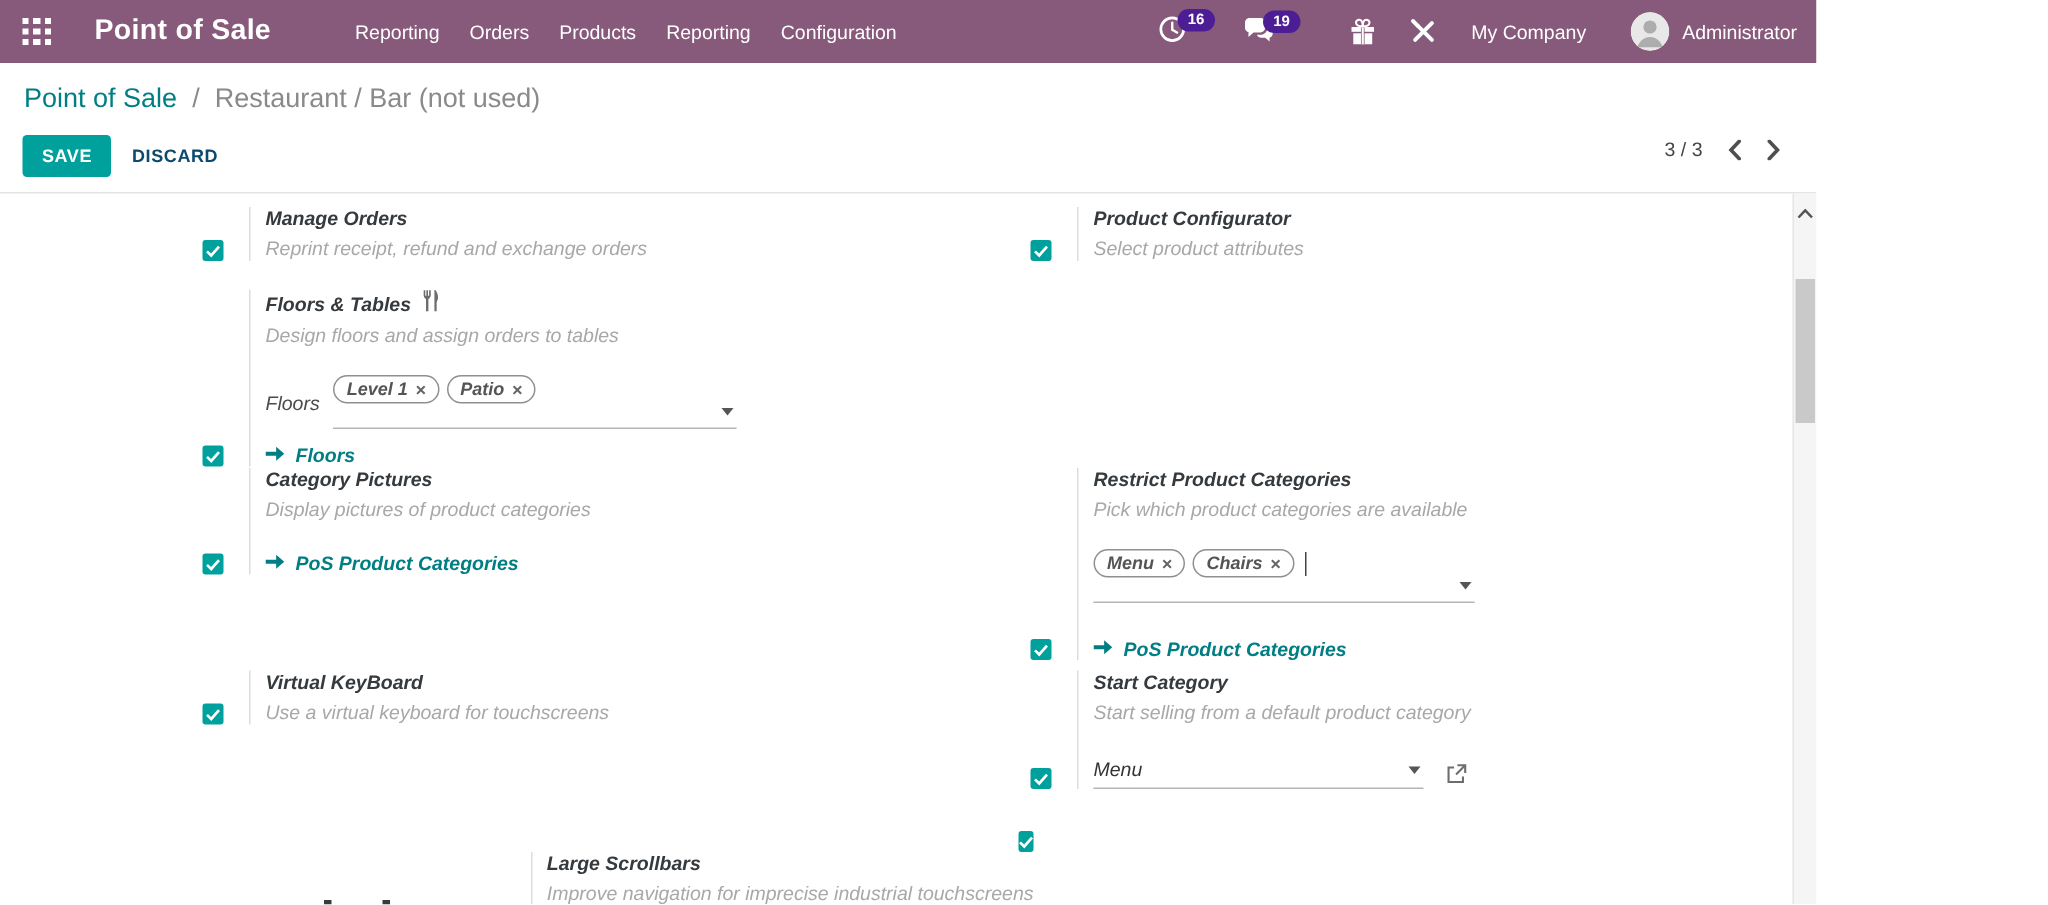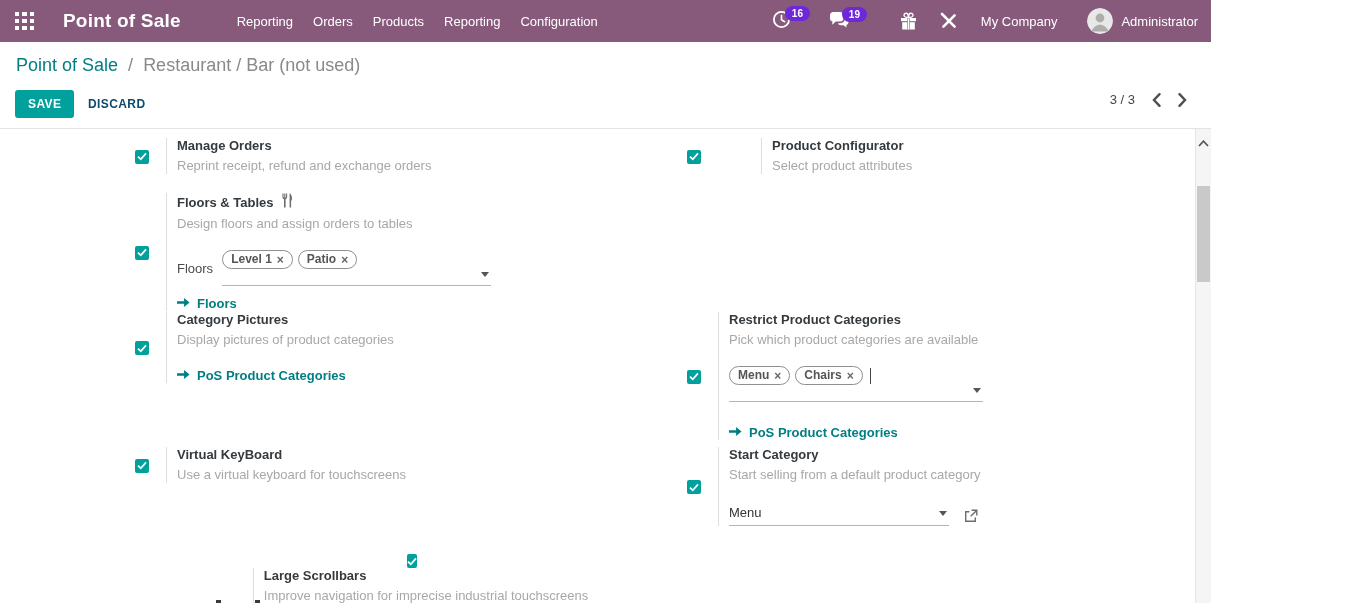--- a/index.html
+++ b/index.html
@@ -10,21 +10,21 @@
   .topbar{position:absolute;top:0;left:0;width:100%;height:42px;background:#875A7B;
           display:flex;align-items:center;color:#fff;font-size:13px;}
   .apps{margin-left:15px;width:19px;height:19px;display:grid;
         grid-template-columns:repeat(3,4.3px);grid-auto-rows:4.3px;gap:3px;cursor:pointer;}
   .apps span{background:#fff;}
   .brand{margin-left:29px;font-size:19px;font-weight:700;letter-spacing:.2px;cursor:pointer;}
   .nav{display:flex;margin-left:56px;gap:20px;}
   .nav-item{cursor:pointer;padding:4px 0;}
   .tb-right{margin-left:auto;display:flex;align-items:center;padding-right:13px;}
   .ibadge{position:relative;display:flex;align-items:center;cursor:pointer;margin-right:14px;padding-right:24px;}
-  .badge{position:absolute;left:13px;top:-4px;background:#6d28d9;color:#fff;font-size:10px;
+  .badge{position:absolute;left:13px;top:-4px;background:#4c1d95;color:#fff;font-size:10px;
          font-weight:700;padding:2px 7px;border-radius:9px;line-height:11px;}
   .tb-icon{display:flex;align-items:center;cursor:pointer;margin:0 11px;}
   .company{margin:0 14px 0 12px;cursor:pointer;}
   .avatar{width:26px;height:26px;border-radius:50%;overflow:hidden;margin-left:16px;cursor:pointer;flex:0 0 auto;}
   .username{margin-left:8px;cursor:pointer;}
 
   
   .breadcrumb{position:absolute;top:55px;left:16px;font-size:18px;white-space:nowrap;}
   .bc-link{color:#017E84;cursor:pointer;}
   .bc-sep{color:#8a8a8a;margin:0 5px;}
@@ -34,21 +34,21 @@
             padding:7px 13px;border-radius:3px;cursor:pointer;}
   .btn-discard{position:absolute;top:90px;left:82px;background:none;border:none;color:#0c4a6e;
                font-family:Liberation Sans, sans-serif;font-weight:700;font-size:12px;letter-spacing:.4px;
                padding:7px 6px;cursor:pointer;}
   .pager{position:absolute;top:92px;right:24px;display:flex;align-items:center;gap:17px;}
   .pager-value{font-size:13px;color:#454545;}
   .pager-btn{cursor:pointer;display:flex;align-items:center;}
   .cp-divider{position:absolute;top:128px;left:0;width:100%;height:1px;background:#e3e3e3;}
 
   
-  .setting{position:absolute;width:554px;display:flex;align-items:center;font-size:13px;}
+  .setting{position:absolute;width:554px;display:flex;align-items:flex-end;font-size:13px;font-style:italic;}
   .o-check{flex:0 0 14px;height:14px;background:#00A09D;border-radius:2px;margin-top:1px;
            display:flex;align-items:center;justify-content:center;cursor:pointer;}
   .pane{margin-left:17px;border-left:1px solid #ddd;padding-left:10px;flex:1;}
   .s-title{font-weight:700;color:#353a3e;display:flex;align-items:center;gap:7px;line-height:16px;}
   .s-desc{color:#a8a8a8;margin-top:4px;line-height:16px;}
   .field-row{display:flex;align-items:center;margin-top:18px;}
   .f-label{color:#4b4b4b;margin-right:9px;}
   .m2o{display:flex;align-items:center;border-bottom:1px solid #b5b5b5;padding:0 14px 16px 0;
        position:relative;cursor:text;}
   .tag{display:inline-flex;align-items:center;border:1px solid #8f8f8f;border-radius:11px;
@@ -258,21 +258,21 @@
         <svg width="10" height="9" viewBox="0 0 10 9">
           <path d="M1 4.6l2.8 2.7L9 1.4" stroke="#fff" stroke-width="1.8" fill="none"></path>
         </svg>
       </span>
     <div class="pane">
       <div class="s-title">Large Scrollbars</div>
       <div class="s-desc">Improve navigation for imprecise industrial touchscreens</div>
     </div>
   </div>
 
-  <div class="setting" style="left:687px;top:138px;gap:43px;">
+  <div class="setting" style="left:687px;top:138px;">
     <span class="o-check">
         <svg width="10" height="9" viewBox="0 0 10 9">
           <path d="M1 4.6l2.8 2.7L9 1.4" stroke="#fff" stroke-width="1.8" fill="none"></path>
         </svg>
       </span>
     <div class="pane">
       <div class="s-title">Product Configurator</div>
       <div class="s-desc">Select product attributes</div>
     </div>
   </div>

